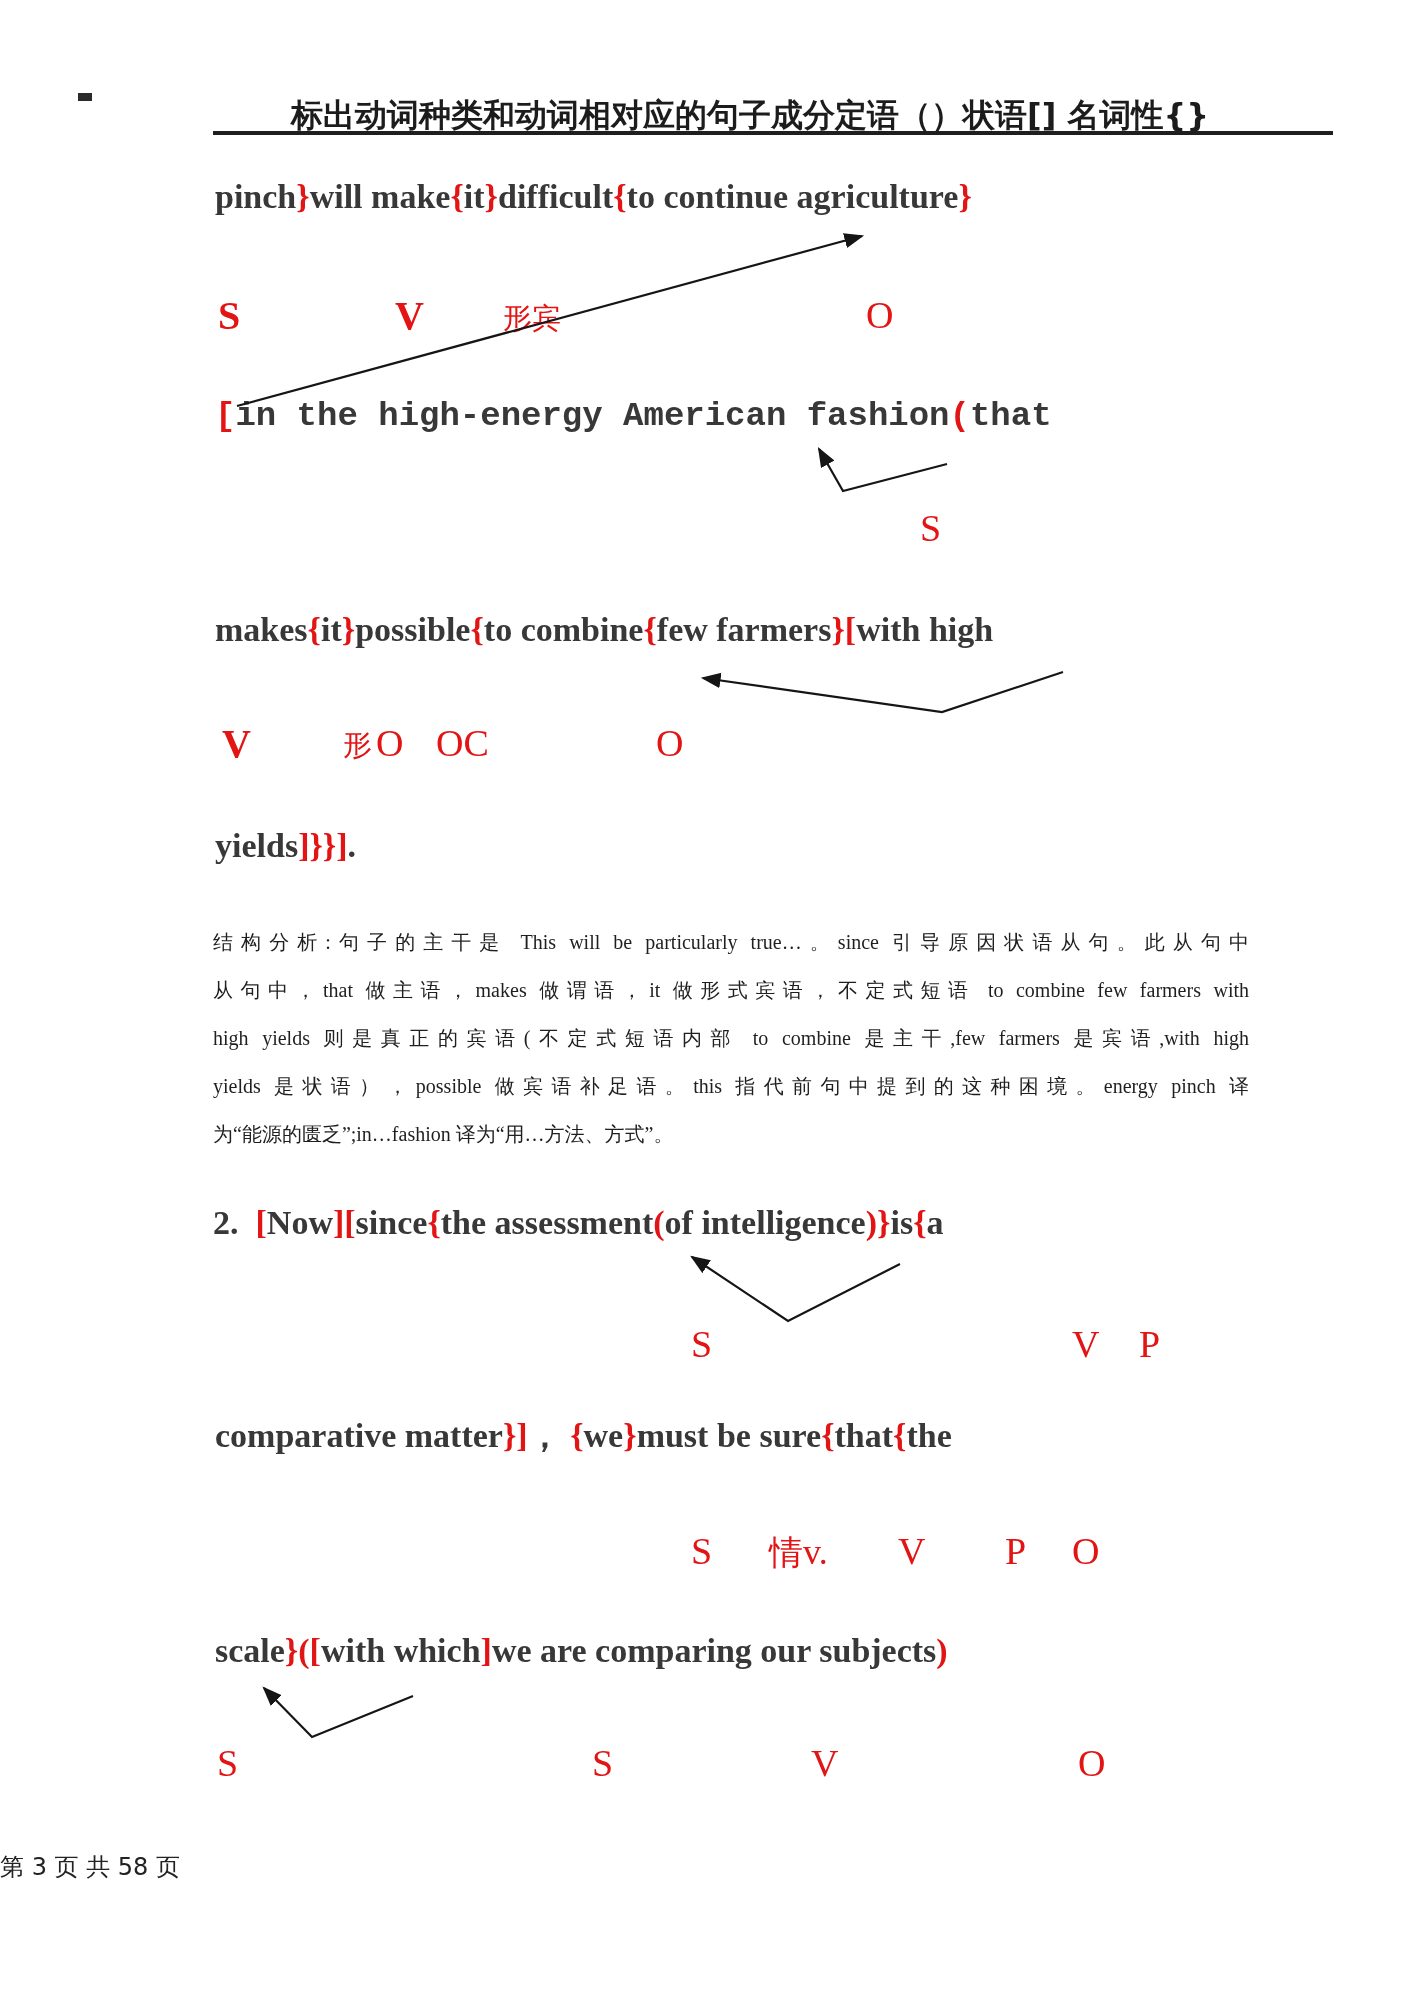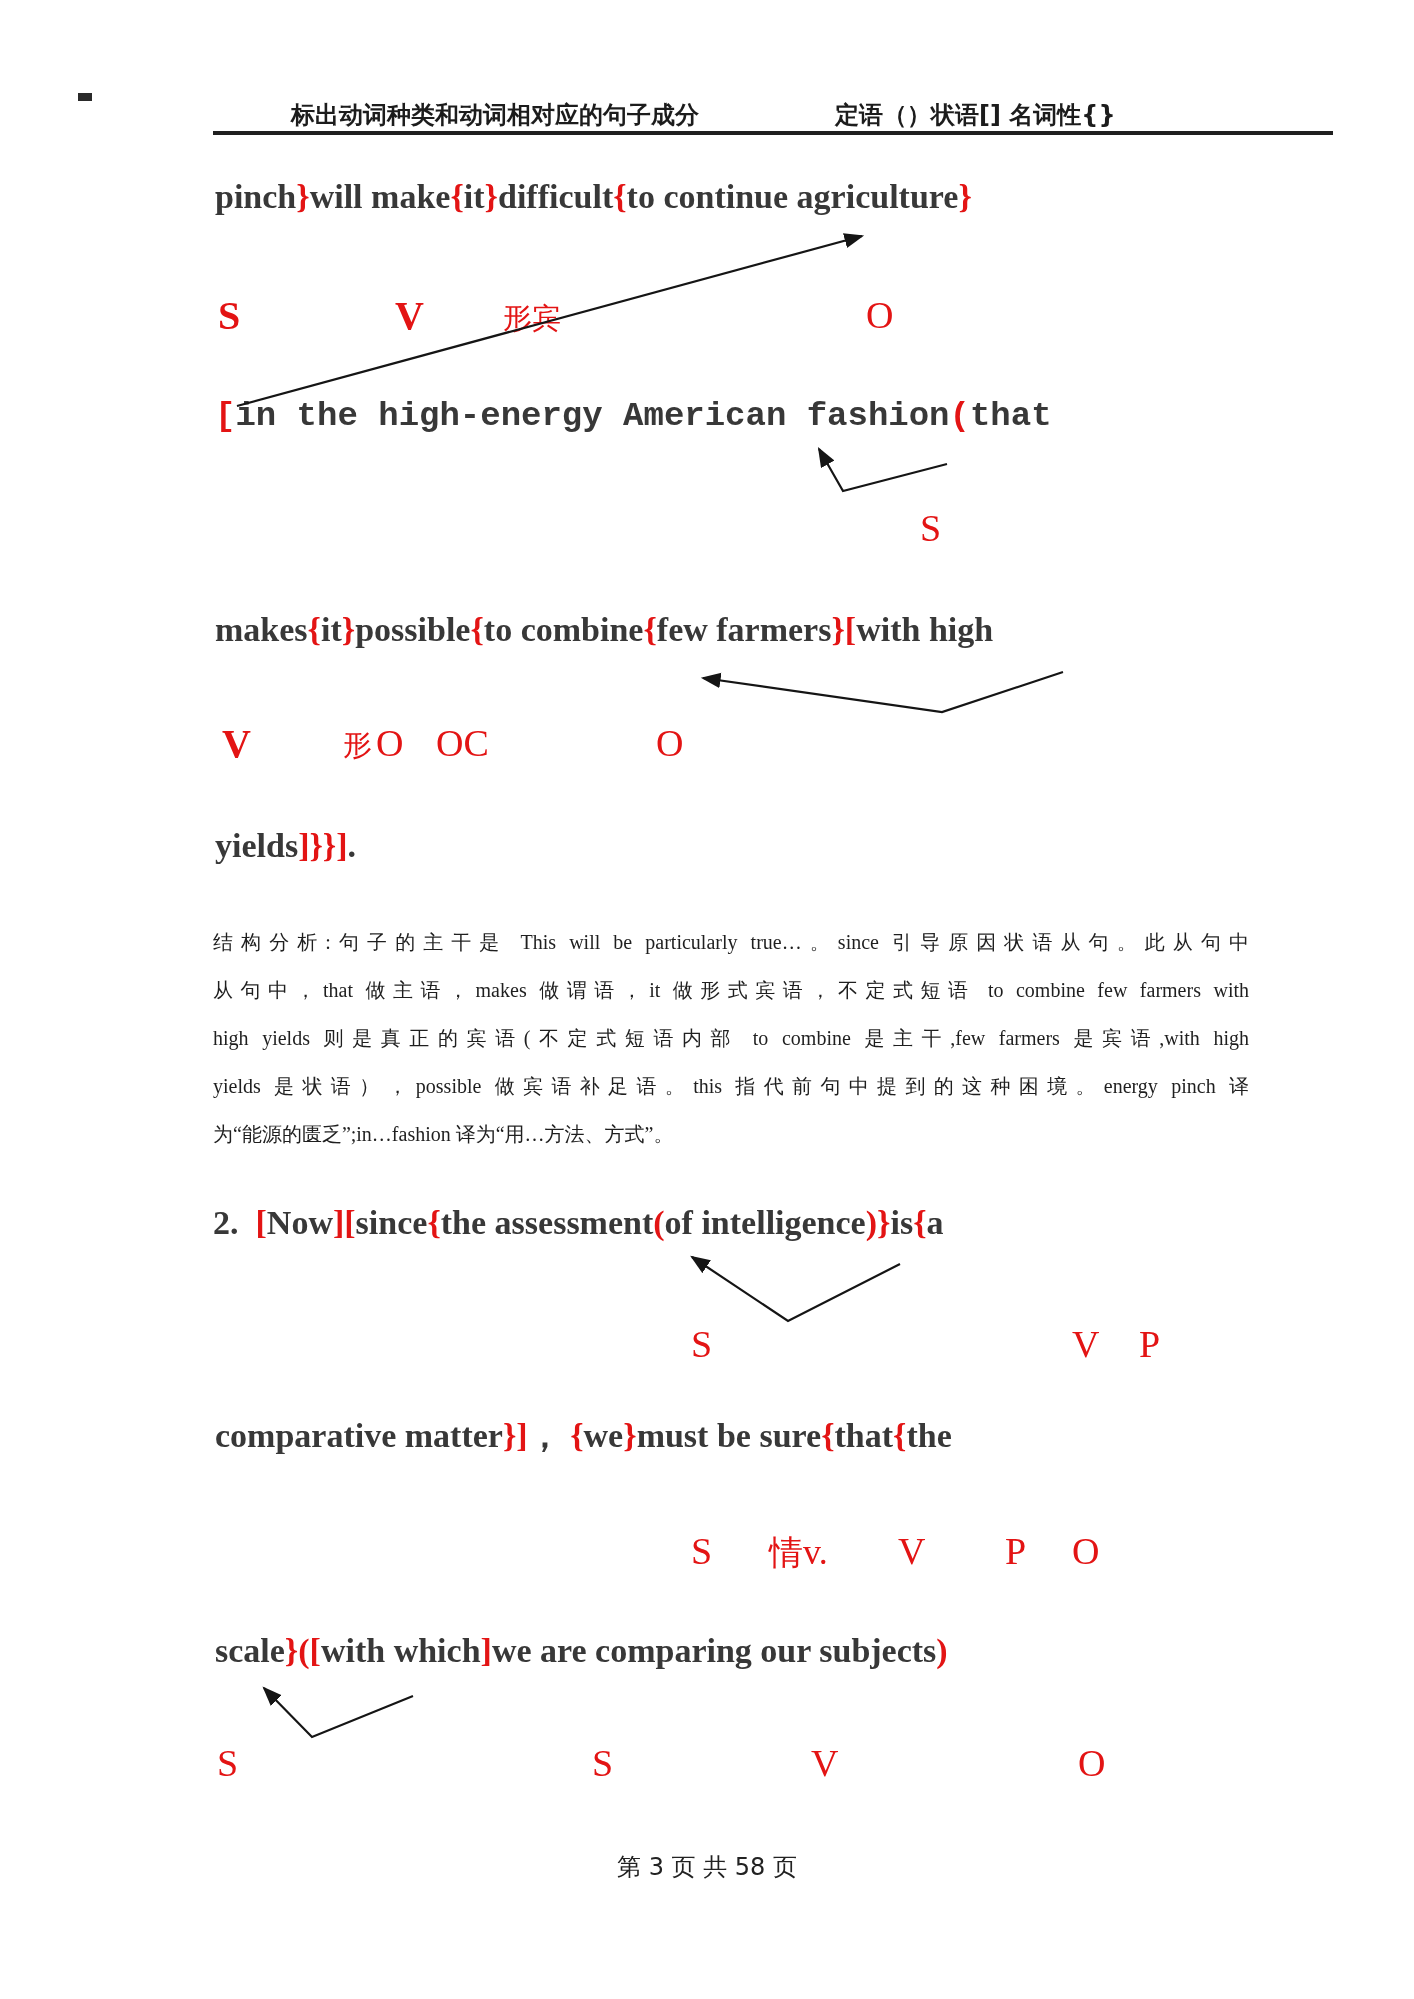--- a/index.html
+++ b/index.html
@@ -5,21 +5,21 @@
   html,body{margin:0;padding:0;}
   body{
     width:1414px;height:1999px;position:relative;background:#ffffff;
     font-family:"Liberation Serif","DejaVu Serif",serif;
     overflow:hidden;
   }
   
   .hdr{
     position:absolute;top:100px;height:30px;line-height:30px;
     font-family:"DejaVu Sans","Liberation Sans",sans-serif;
-    font-size:24px;font-weight:600;color:#1c1c1c;white-space:pre;
+    font-size:32px;font-weight:600;color:#1c1c1c;white-space:pre;
   }
   .rule{position:absolute;left:213px;top:131px;width:1120px;height:4px;background:#1f1f1f;}
   .speck{position:absolute;left:78px;top:93px;width:14px;height:8px;background:#2a2a2a;}
   
   .line{
     position:absolute;left:215px;white-space:pre;
     font-family:"Liberation Serif","DejaVu Serif",serif;
     font-weight:700;font-size:34px;line-height:1;color:#383838;
   }
   .line .red{color:#e31414;}
@@ -36,21 +36,21 @@
   
   .para{position:absolute;left:213px;top:918px;width:1036px;color:#1f1f1f;
         font-family:"Liberation Serif","DejaVu Serif",serif;font-size:20px;}
   .para .pline{height:48px;line-height:48px;overflow:hidden;
                text-align:justify;text-align-last:justify;}
   .para .pline.last{text-align:center;text-align-last:left;}
   
   svg.arrows{position:absolute;left:0;top:0;pointer-events:none;}
   
   .footer{
-    position:absolute;left:0;top:1851px;width:1414px;text-align:center;
+    position:absolute;left:0;top:1851px;width:1414px;
     font-family:"DejaVu Sans","Liberation Sans",sans-serif;
     font-size:24px;color:#222;white-space:pre;
   }
 </style>
 </head>
 <body>
 
 <div class="hdr" style="left:291px;">标出动词种类和动词相对应的句子成分</div>
 <div class="hdr" style="left:835px;">定语（）状语[] 名词性{}</div>
 <div class="rule"></div>

